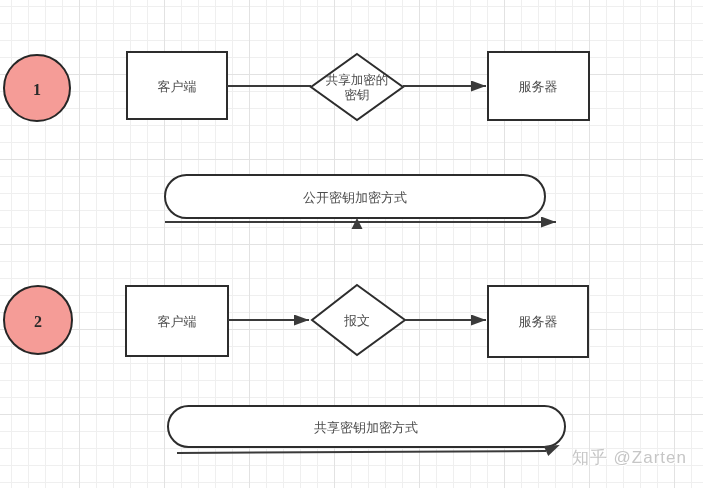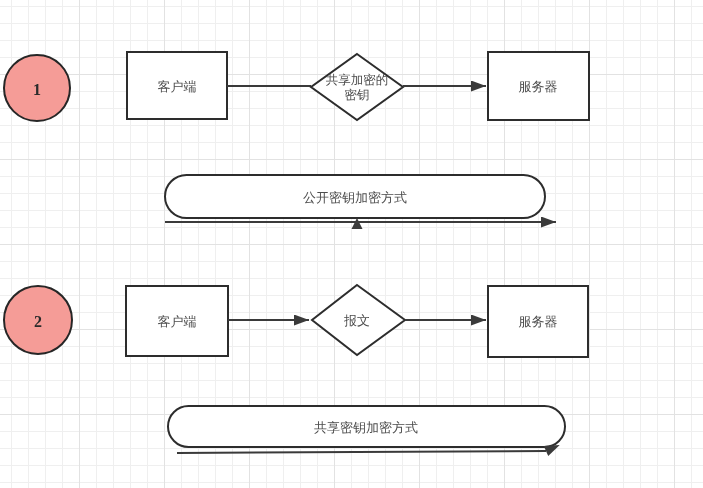--- a/index.html
+++ b/index.html
@@ -129,13 +129,14 @@
       <text class="label" x="538" y="321">服务器</text>
 
       <rect class="node" x="168" y="406" width="397" height="41" rx="20.5" ry="20.5"></rect>
       <text class="label" x="366" y="427">共享密钥加密方式</text>
 
       <line class="conn" x1="177" y1="453" x2="546" y2="451"></line>
       <polygon class="arrowfill" points="0,-5.5 15,0 0,5.5" transform="translate(546,451) rotate(-24)"></polygon>
     </g>
   </svg>
 
+  <div class="watermark">知乎 @Zarten</div>
 </div>
 
 </body></html>

